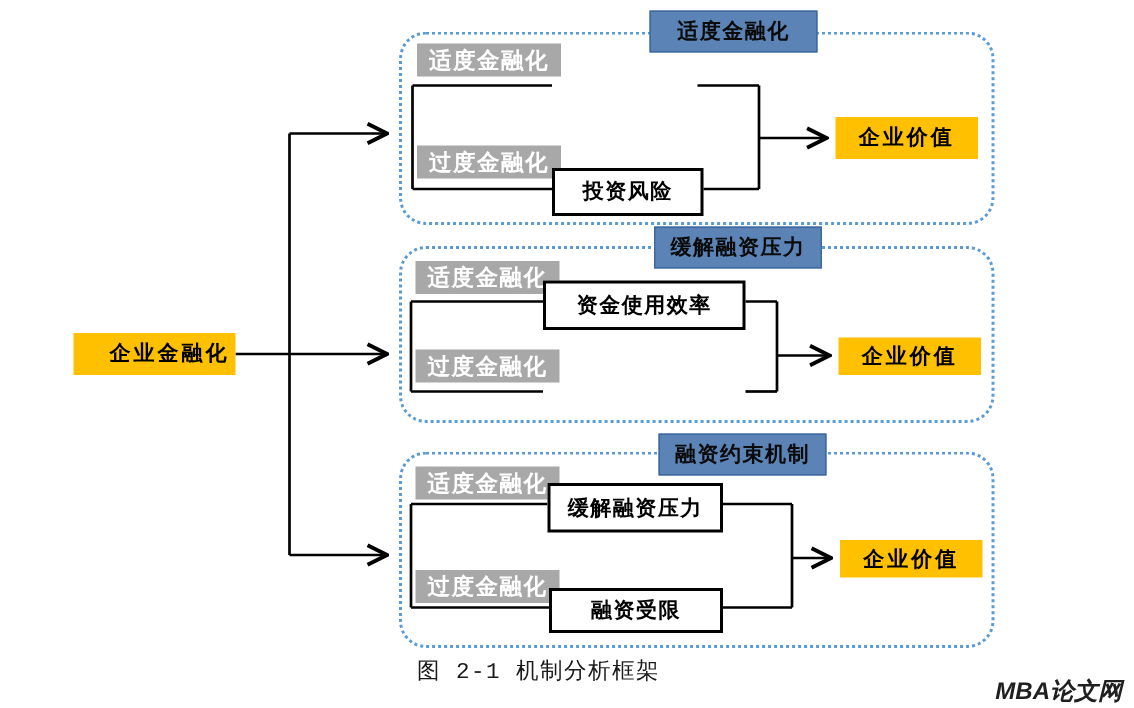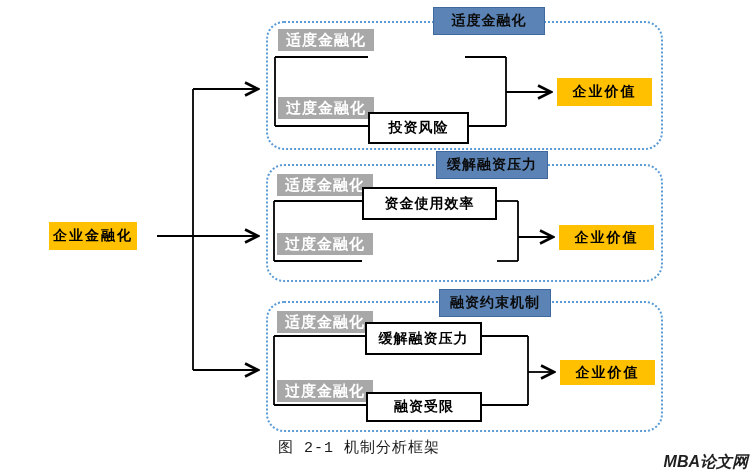--- a/index.html
+++ b/index.html
@@ -120,21 +120,21 @@
       <path d="M274,336 L274,405"></path>
       <path d="M274,336 L365,336"></path>
       <path d="M274,405 L366,405"></path>
       <path d="M478,336 L528,336"></path>
       <path d="M478,405 L528,405"></path>
       <path d="M528,336 L528,405"></path>
       <path d="M528,372 L554,372" marker-end="url(#arrow)"></path>
     </g>
   </svg>
 
-  <div class="orangebox" style="left:49px;top:222px;width:88px;height:28px;">企业金融化</div>
+  <div class="orangebox" style="left:49px;top:222px;width:88px;height:28px;padding-left:20px;">企业金融化</div>
 
   <div class="tab" style="left:433px;top:7px;">适度金融化</div>
   <div class="graybox" style="left:278px;top:29px;">适度金融化</div>
   <div class="graybox" style="left:278px;top:97px;">过度金融化</div>
   <div class="whitebox" style="left:368px;top:112px;width:97px;height:28px;">投资风险</div>
   <div class="orangebox" style="left:557px;top:78px;width:95px;height:28px;">企业价值</div>
 
   <div class="tab" style="left:436px;top:151px;">缓解融资压力</div>
   <div class="graybox" style="left:277px;top:174px;">适度金融化</div>
   <div class="graybox" style="left:277px;top:233px;">过度金融化</div>

